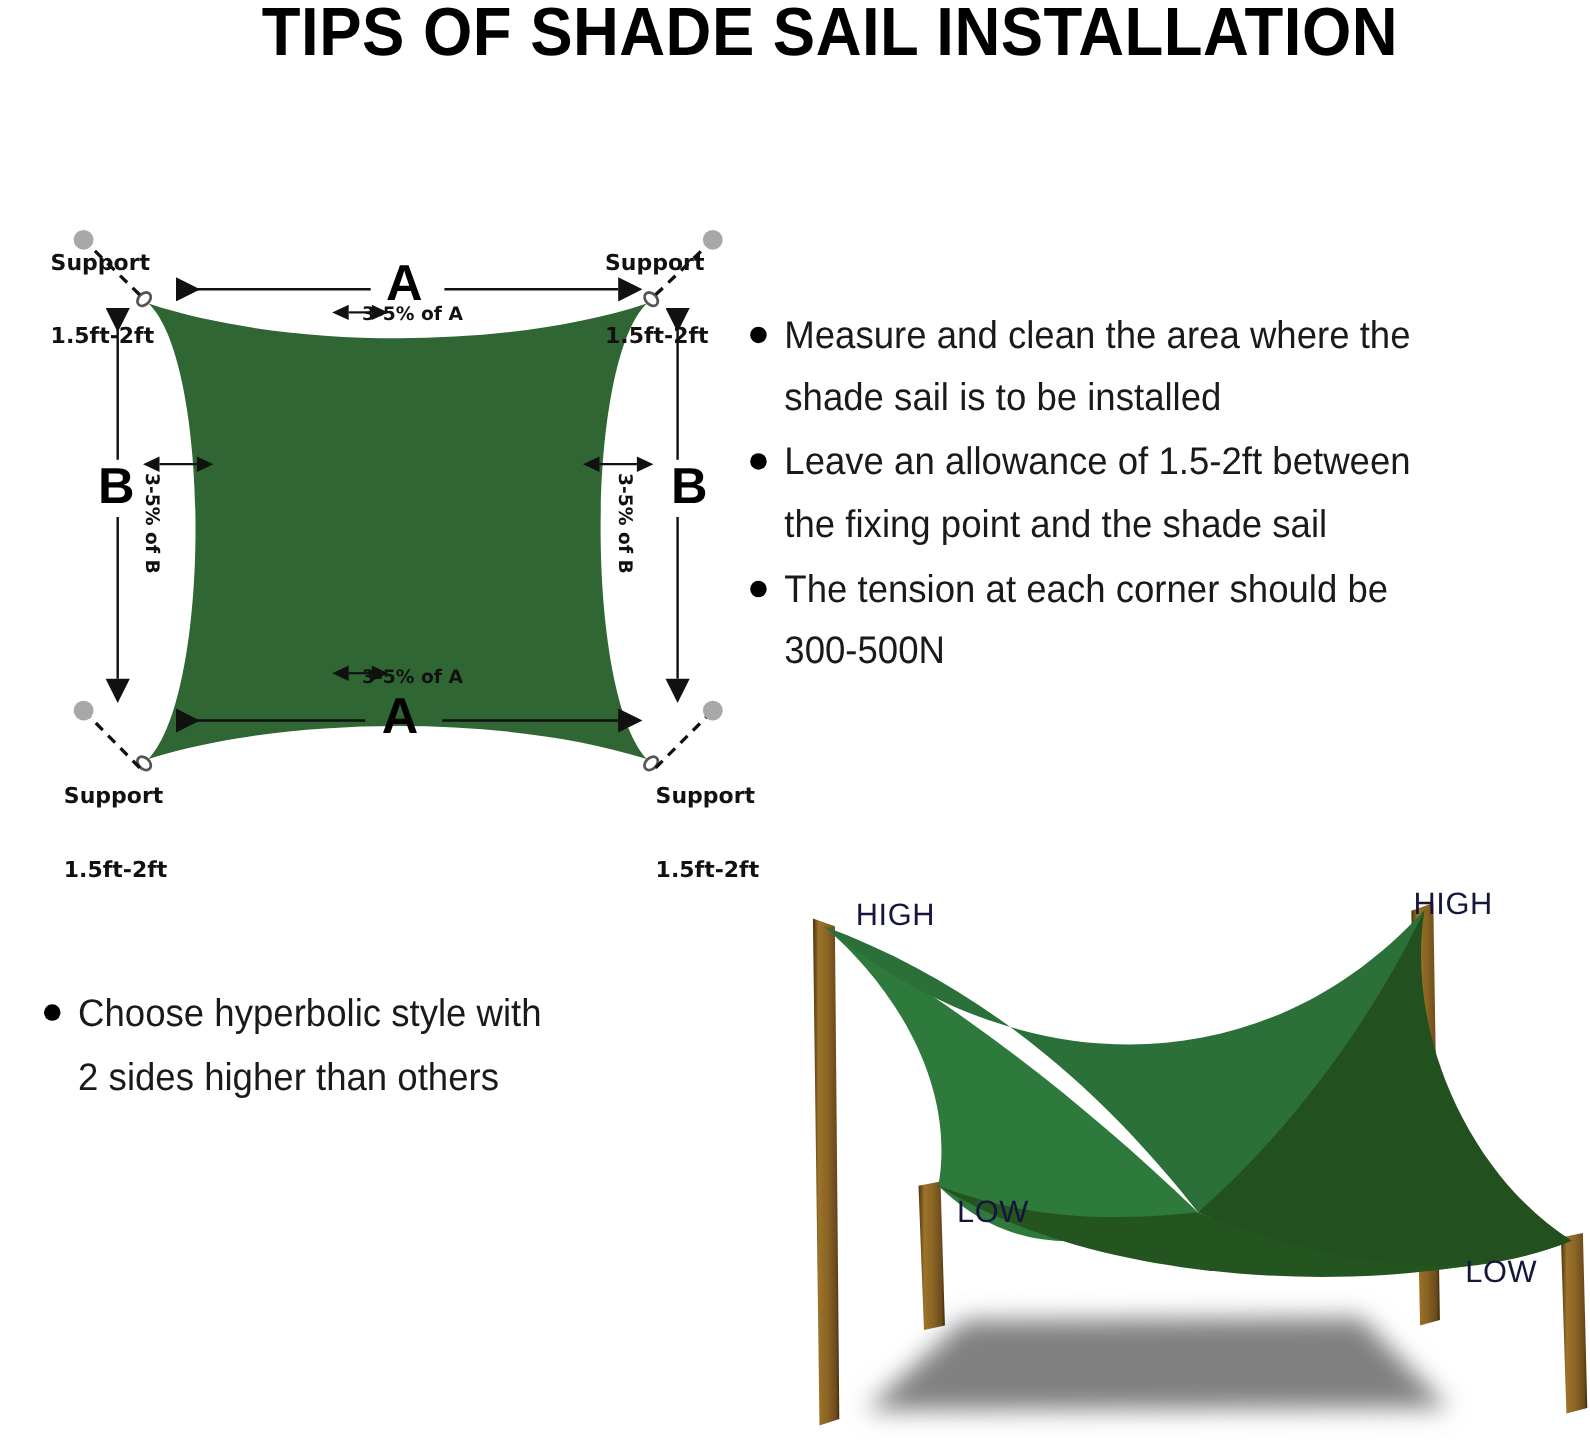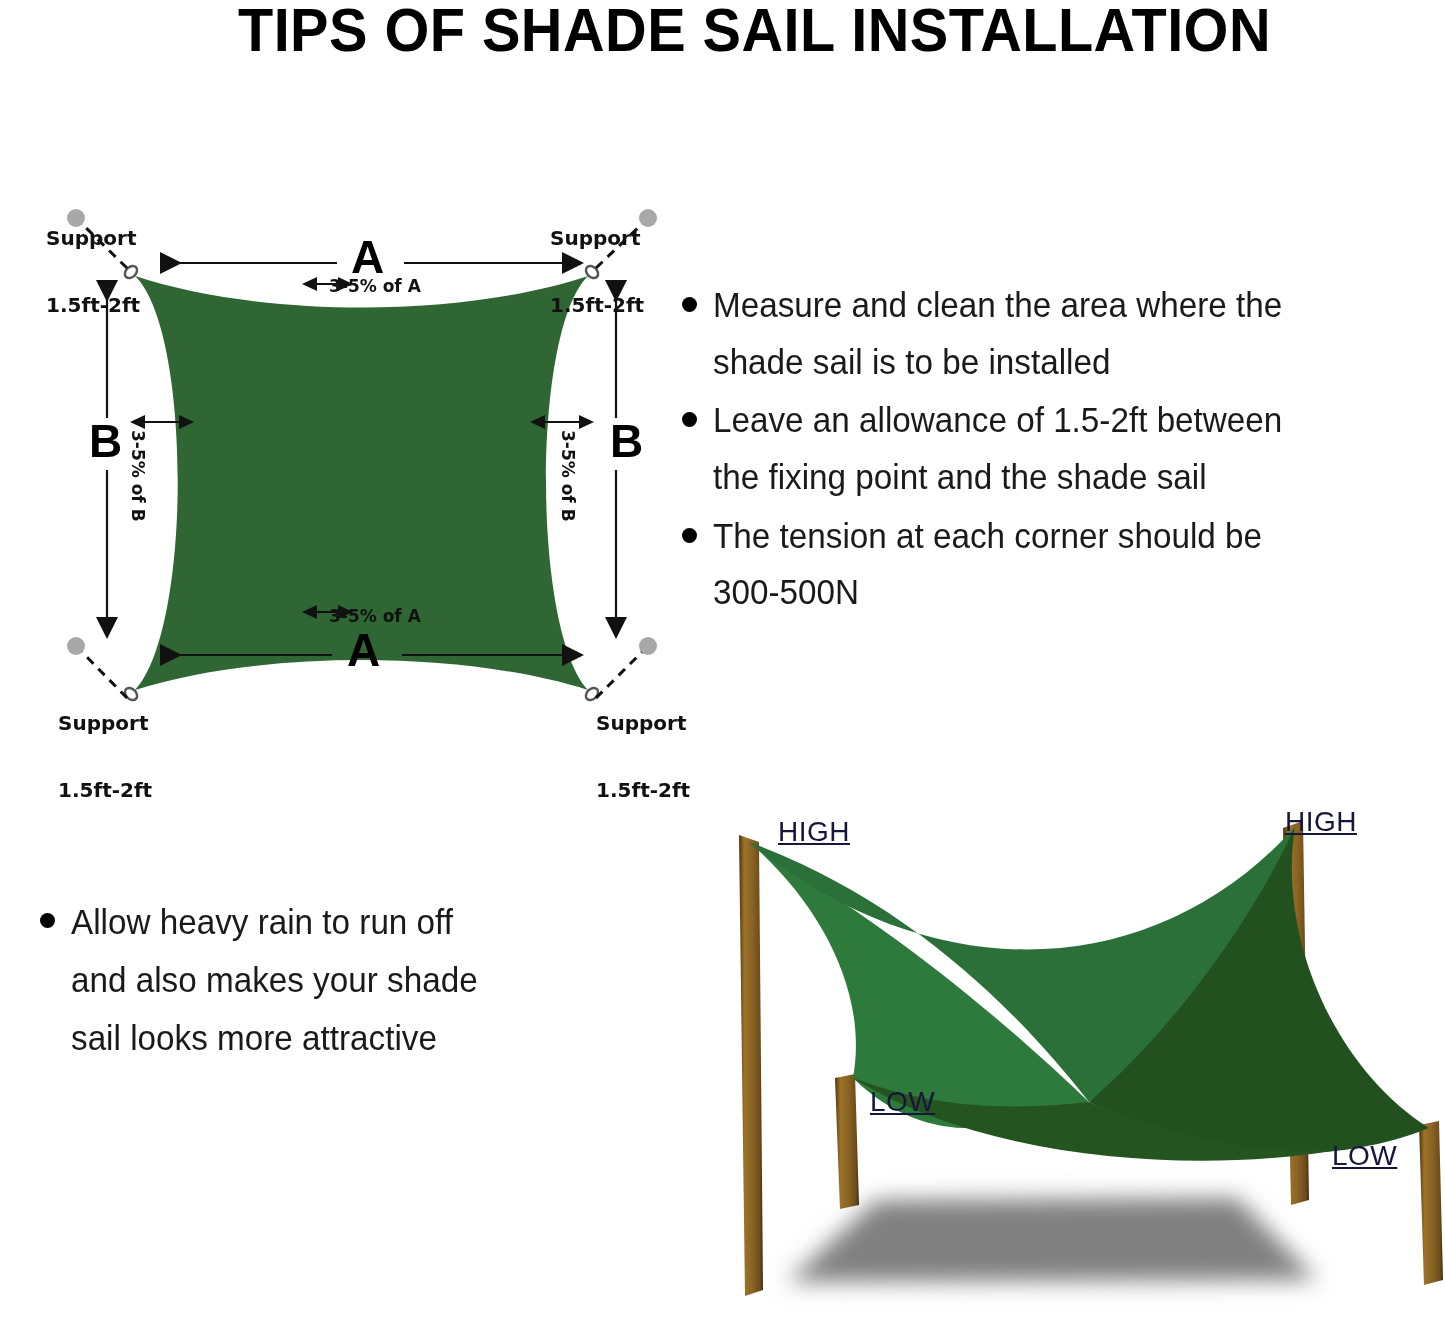--- a/index.html
+++ b/index.html
@@ -70,21 +70,20 @@
   #bullets-left .bullet-row{margin-bottom:2px;}
 
   
   .hl{
     position:absolute;
     font-family:"Liberation Sans","DejaVu Sans",sans-serif;
     font-size:28px;
     color:#16163c;
     letter-spacing:0.5px;
     white-space:nowrap;
-    text-decoration:underline;
   }
 </style>
 </head>
 <body>
 
 <div class="stage">
 
   <div class="title">TIPS OF SHADE SAIL INSTALLATION</div>
 
   <svg class="svglayer" width="700" height="740" style="left:0;top:150px;">
@@ -222,29 +221,28 @@
       <span class="bullet-text">
         <span style="display:block">The tension at each corner should be</span>
         <span style="display:block">300-500N</span>
       </span>
     </div>
 
   </div>
 
   <div class="bullets" id="bullets-left">
 
-
-    <div class="bullet-row">
-      <span class="bullet-dot"></span>
-      <span class="bullet-text">
-        <span style="display:block">Allow heavy rain to run off</span>
-        <span style="display:block">and also makes your shade</span>
-        <span style="display:block">sail looks more attractive</span>
-      </span>
-    </div>
+    <div class="bullet-row">
+      <span class="bullet-dot"></span>
+      <span class="bullet-text">
+        <span style="display:block">Choose hyperbolic style with</span>
+        <span style="display:block">2 sides higher than others</span>
+      </span>
+    </div>
+
 
   </div>
 
   <svg class="svglayer" width="800" height="540" style="left:645px;top:780px;">
 
     <defs>
       <linearGradient id="postGrad" x1="0" y1="0" x2="1" y2="0">
         <stop offset="0%" stop-color="#4a3310"></stop>
         <stop offset="22%" stop-color="#9c7329"></stop>
         <stop offset="55%" stop-color="#8a6424"></stop>

